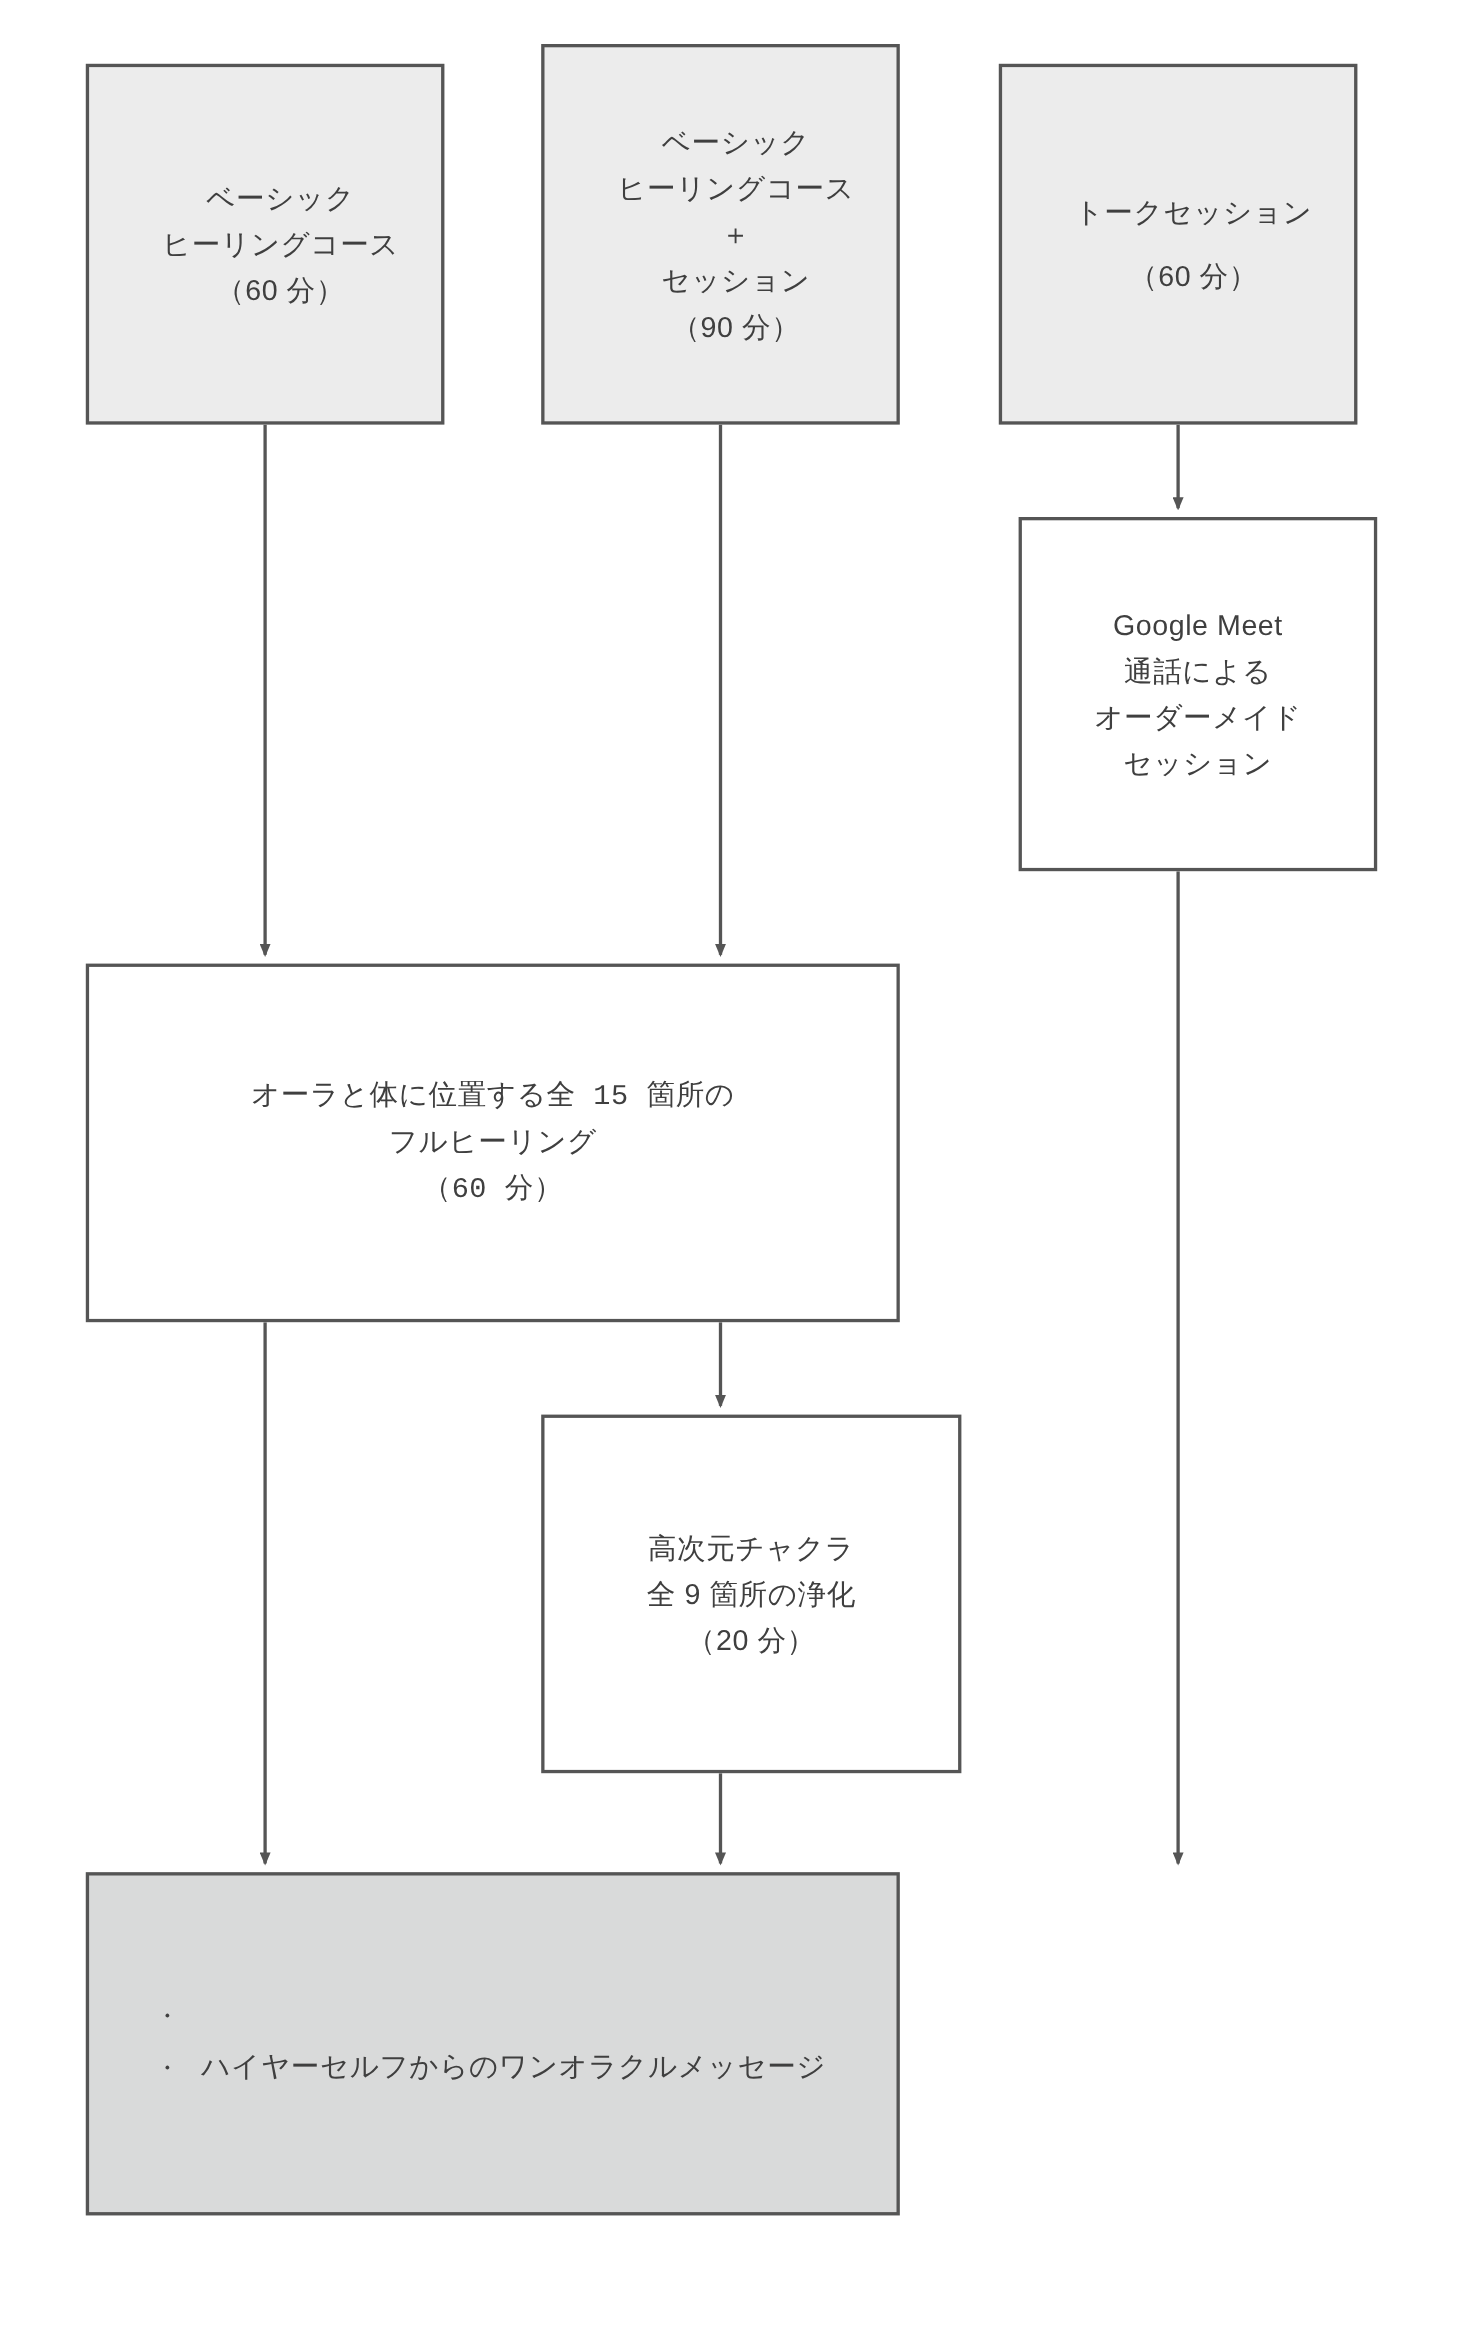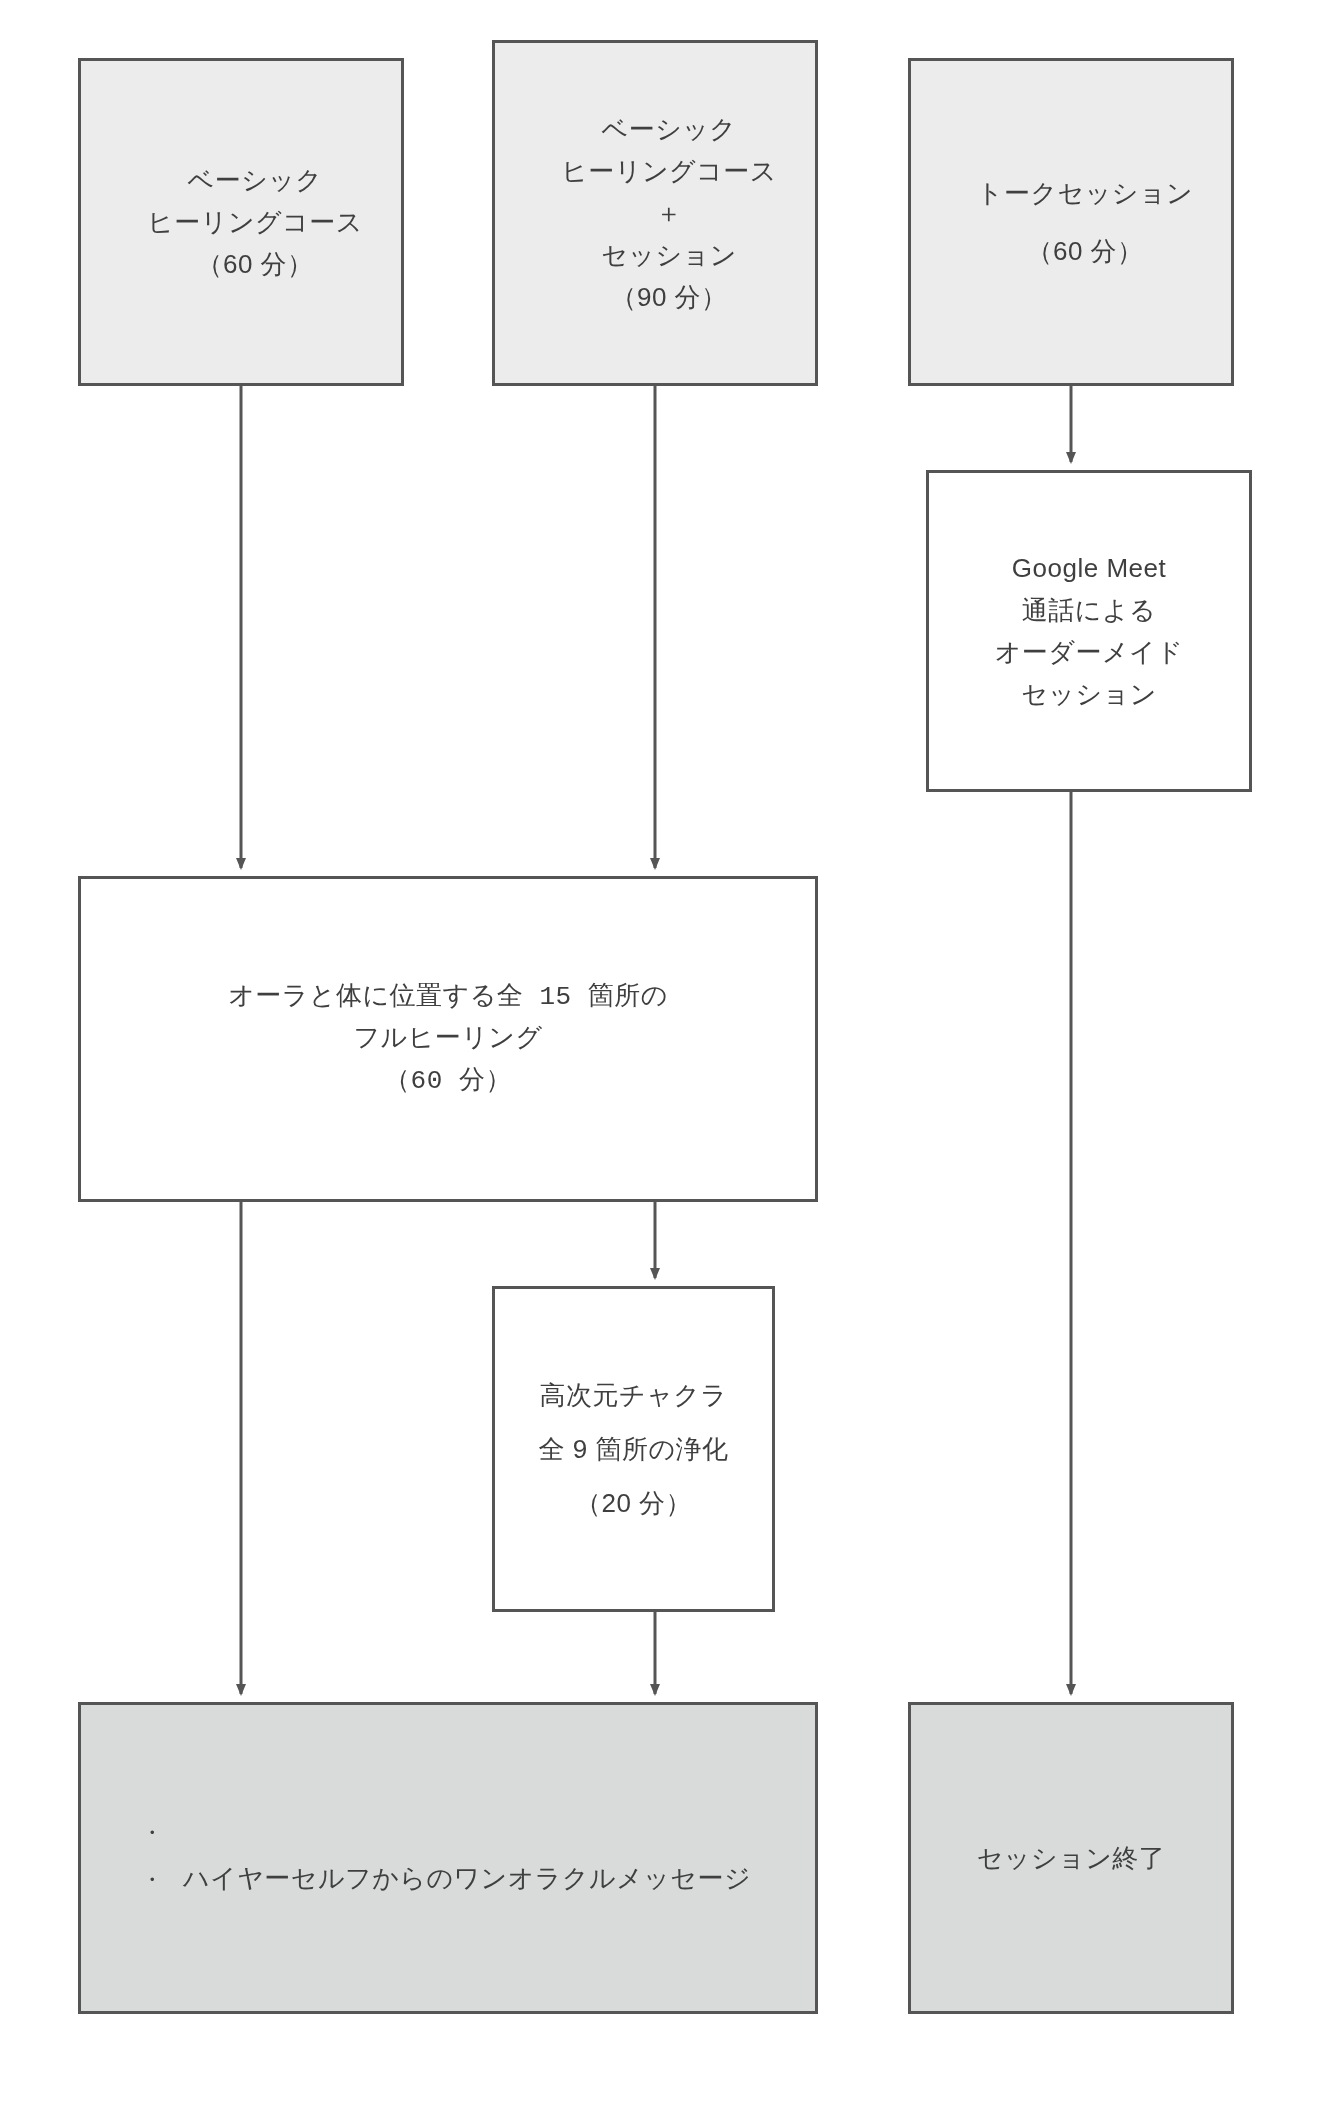--- a/index.html
+++ b/index.html
@@ -31,21 +31,21 @@
   .node.fill-gray{background:#d9dada;}
 
   .node .ln{display:block;white-space:nowrap;}
 
   
   #n-basic      {left:78px;  top:58px;   width:326px; height:328px;}
   #n-basicopt   {left:492px; top:40px;   width:326px; height:346px;}
   #n-talk       {left:908px; top:58px;   width:326px; height:328px;gap:16px;}
   #n-meet       {left:908px; top:470px;  width:326px; height:322px;margin-left:18px;}
   #n-aura       {left:78px;  top:876px;  width:740px; height:326px;font-family:Liberation Mono, monospace;}
-  #n-chakra     {left:492px; top:1286px; width:283px; height:326px;gap:12px;}
+  #n-chakra     {left:492px; top:1286px; width:382px; height:326px;}
   #n-report     {left:78px;  top:1702px; width:740px; height:312px;}
   #n-end        {left:908px; top:1702px; width:326px; height:312px;}
 
   
   #n-report{
     justify-content:center;
     align-items:flex-start;
     padding-left:60px;
     text-align:left;
   }
@@ -135,17 +135,14 @@
       <li>
         <span class="dot">・</span>
       </li>
       <li>
         <span class="dot">・</span>
         <span>ハイヤーセルフからのワンオラクルメッセージ</span>
       </li>
     </ul>
   </div>
 
-  <div class="node fill-gray" id="n-end">
-    <span class="ln">セッション終了</span>
-  </div>
 
 </div>
 
 </body></html>

